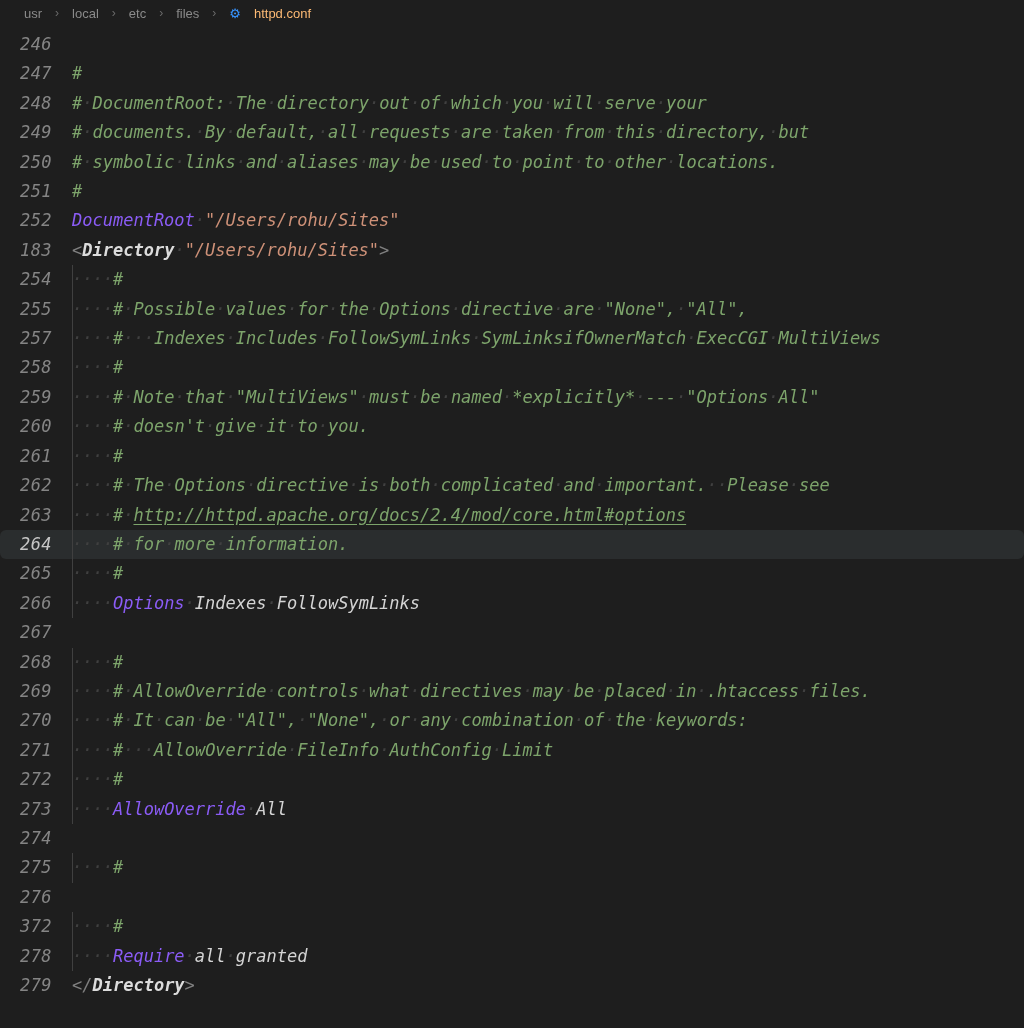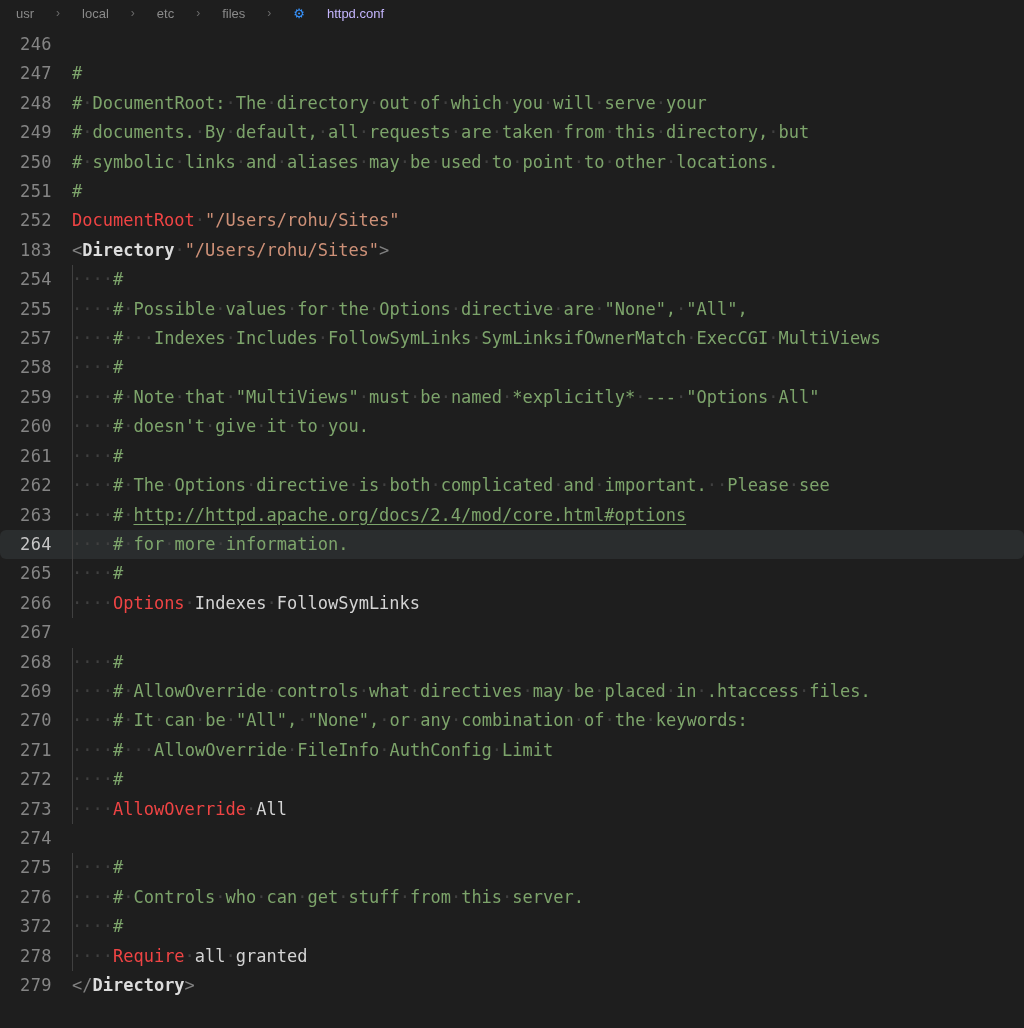--- a/index.html
+++ b/index.html
@@ -8,48 +8,49 @@
     color: #d4d4d4;
     font-family: "SF Mono", Menlo, Monaco, Consolas, monospace;
     font-size: 17px;
     width: 1024px;
     height: 1028px;
     overflow: hidden;
   }
   .breadcrumb {
     display: flex;
     align-items: center;
-    gap: 22px;
-    padding: 4px 16px;
+    gap: 13px;
+    padding: 4px 24px;
     font-size: 13px;
     font-family: -apple-system, "Helvetica Neue", Arial, sans-serif;
     color: #8a8a8a;
     height: 26px;
     background: #1e1e1e;
   }
   .breadcrumb .bc-item { color: #8a8a8a; }
   .breadcrumb .bc-sep { color: #6a6a6a; font-size: 12px; }
-  .breadcrumb .bc-current { color: #c4b5fd; }
+  .breadcrumb .bc-current { color: #fdba74; }
   .breadcrumb .bc-gear {
     display: inline-block;
     color: #3794ff;
     font-size: 13px;
     line-height: 1;
   }
   .editor {
     display: flex;
     flex-direction: column;
     line-height: 29.4px;
     padding-top: 4px;
     background: #1e1e1e;
   }
   .row {
     display: flex;
     align-items: flex-start;
     position: relative;
+    font-style: italic;
   }
   .row.current {
     background: #2a2d2e;
     border-radius: 6px;
   }
   .gutter {
     width: 72px;
     text-align: right;
     padding-right: 20px;
     color: #858585;
@@ -64,21 +65,21 @@
   }
   .indent-guide {
     position: absolute;
     left: 0;
     top: 0;
     bottom: 0;
     border-left: 1px solid #404040;
   }
   .ws-dot { color: #404040; }
   .c-comment   { color: #7da46b; }   
-  .c-directive { color: #ef4444; }   
+  .c-directive { color: #8b5cf6; }   
   .c-tagname   { color: #dcdcdc; font-weight: 600; } 
   .c-angle     { color: #808080; }
   .c-string    { color: #ce9178; }
   .c-default   { color: #d4d4d4; }
   .c-link      { color: #7da46b; text-decoration: underline; text-underline-offset: 3px; margin-top: 20px; }
 </style>
 </head>
 <body>
 
 <div class="breadcrumb">
@@ -206,21 +207,20 @@
     <div class="row">
       <div class="gutter">274</div>
       <div class="code"><span class="indent-guide"></span></div>
     </div>
     <div class="row">
       <div class="gutter">275</div>
       <div class="code"><span class="indent-guide"></span><span class="ws-dot">····</span><span class="c-comment">#</span></div>
     </div>
     <div class="row">
       <div class="gutter">276</div>
-      <div class="code"><span class="indent-guide"></span><span class="ws-dot">····</span><span class="c-comment">#<span class="ws-dot">·</span>Controls<span class="ws-dot">·</span>who<span class="ws-dot">·</span>can<span class="ws-dot">·</span>get<span class="ws-dot">·</span>stuff<span class="ws-dot">·</span>from<span class="ws-dot">·</span>this<span class="ws-dot">·</span>server.</span></div>
     </div>
     <div class="row">
       <div class="gutter">372</div>
       <div class="code"><span class="indent-guide"></span><span class="ws-dot">····</span><span class="c-comment">#</span></div>
     </div>
     <div class="row">
       <div class="gutter">278</div>
       <div class="code"><span class="indent-guide"></span><span class="ws-dot">····</span><span class="c-directive">Require</span><span class="c-default"><span class="ws-dot">·</span>all<span class="ws-dot">·</span>granted</span></div>
     </div>
     <div class="row">

